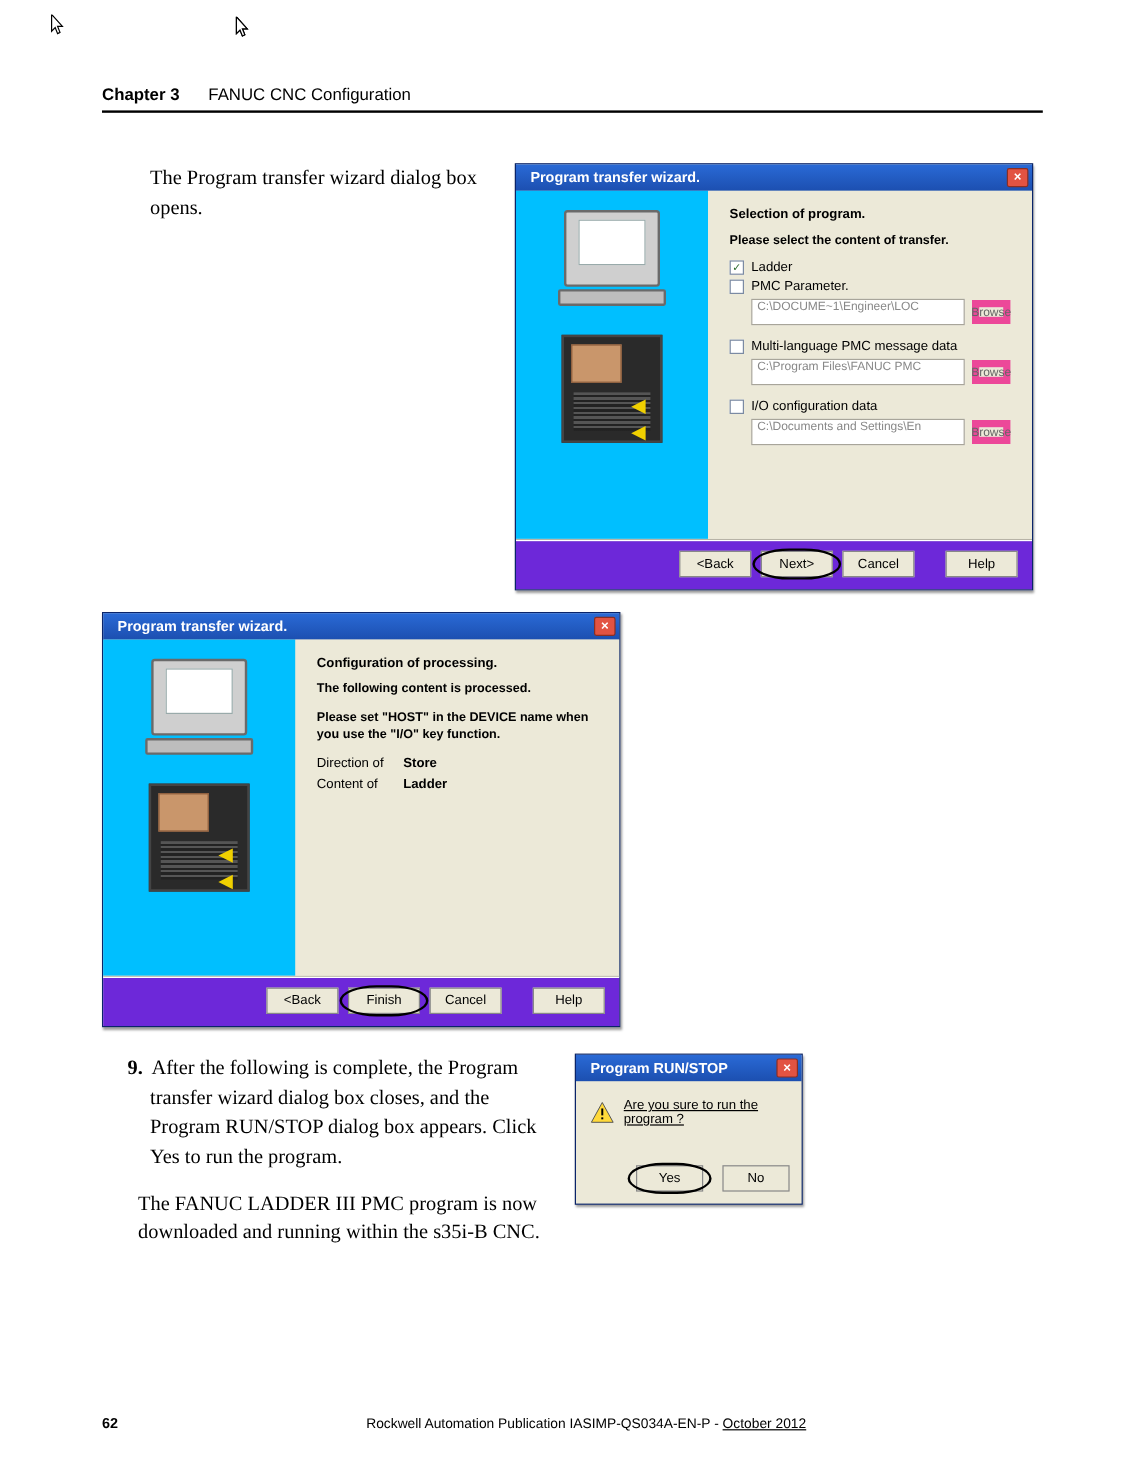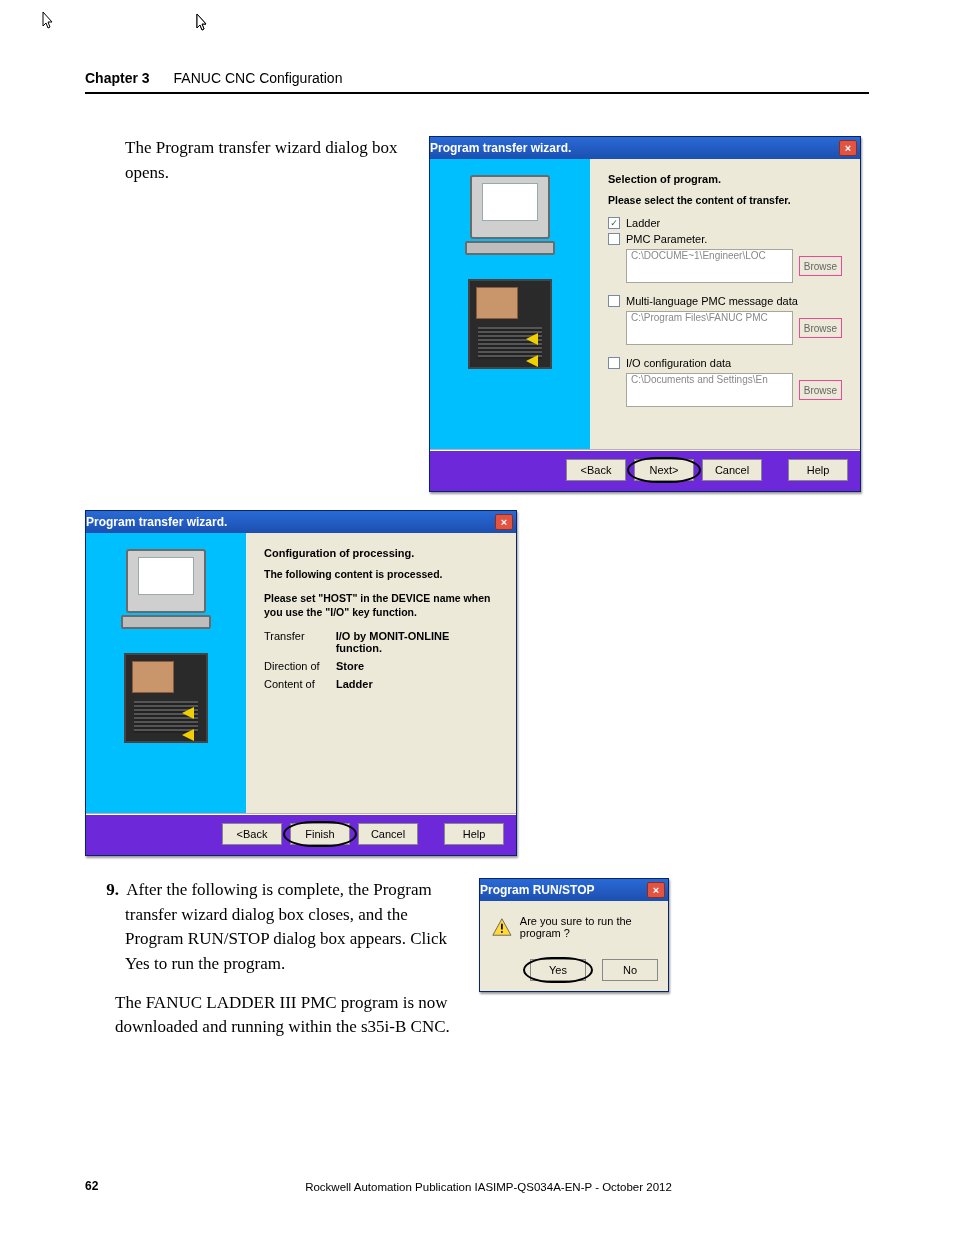--- a/index.html
+++ b/index.html
@@ -9,45 +9,45 @@
   .header-line .chapnum { font-weight: bold; }
   .header-line .chaptitle { font-weight: normal; }
   .rule { height: 2px; background: #000; margin-bottom: 42px; }
   .body-row { display: flex; align-items: flex-start; gap: 24px; margin-bottom: 18px; }
   .body-text { flex: 0 0 320px; font-size: 17px; line-height: 1.45; padding-left: 40px; }
   .body-text .num { font-weight: bold; margin-right: 4px; display: inline-block; width: 20px; text-align: right; margin-left: -26px; }
   .body-text-after { font-size: 17px; line-height: 1.45; width: 340px; margin-left: -10px; margin-top: 14px; }
   .figure-col { flex: 1 1 auto; }
   
   .win-dialog { border: 1px solid #0a246a; background: #ece9d8; font-family: Tahoma, Arial, sans-serif; font-size: 11px; color: #000; box-shadow: 1px 2px 2px rgba(0,0,0,0.4); }
-  .titlebar { background: linear-gradient(#2a6ad6,#1c4fb0); color: #fff; display: flex; align-items: center; justify-content: space-between; padding: 3px 3px 3px 0; font-weight: bold; font-size: 12px; height: 22px; gap: 36px; }
+  .titlebar { background: linear-gradient(#2a6ad6,#1c4fb0); color: #fff; display: flex; align-items: center; justify-content: space-between; padding: 3px 3px 3px 12px; font-weight: bold; font-size: 12px; height: 22px; gap: 36px; }
   .titlebar .close-btn { width: 18px; height: 16px; background: #e25342; border: 1px solid #8b2e22; border-radius: 2px; display: flex; align-items: center; justify-content: center; color: #fff; font-weight: bold; font-size: 11px; line-height: 1; }
   .wiz-body { display: flex; }
   .wiz-art { width: 160px; height: 290px; background: #00bfff; padding: 8px; position: relative; }
   .wiz-art.small { height: 280px; }
   .wiz-content { flex: 1; padding: 14px 18px 10px 18px; background: #ece9d8; }
   .wiz-content h4 { font-weight: bold; font-size: 11px; margin-bottom: 8px; }
   .wiz-content p { font-size: 10.5px; margin-bottom: 10px; line-height: 1.35; font-weight: bold; }
   .chk-row { display: flex; align-items: center; gap: 6px; font-size: 11px; margin-bottom: 4px; }
   .chk { width: 12px; height: 12px; border: 1px solid #7b8aa3; background: #fff; display: inline-flex; align-items: center; justify-content: center; font-size: 9px; color: #2b6b2b; }
   .path-row { display: flex; gap: 6px; margin: 4px 0 12px 18px; align-items: center; }
-  .path-input { flex: 1; height: 34px; border: 1px solid #a8a59a; background: #fff; padding: 0 4px; font-size: 10px; color: #888; overflow: hidden; white-space: nowrap; }
-  .small-btn { width: 43px; height: 20px; border: 1px solid #ec4899; background: #ece9d8; font-size: 10px; color: #666; display: inline-flex; align-items: center; justify-content: center; }
+  .path-input { flex: 1; height: 22px; border: 1px solid #a8a59a; background: #fff; padding: 0 4px; font-size: 10px; color: #888; overflow: hidden; white-space: nowrap; }
+  .small-btn { width: 32px; height: 20px; border: 6px solid #ec4899; background: #ece9d8; font-size: 10px; color: #666; display: inline-flex; align-items: center; justify-content: center; }
   .wiz-sep { height: 2px; background: #fff; border-top: 1px solid #b7b3a6; }
   .wiz-buttons { display: flex; justify-content: flex-end; gap: 8px; padding: 8px 12px 10px 12px; background: #6d28d9; }
   .wiz-buttons .btn { width: 60px; height: 22px; border: 1px solid #888; background: #ece9d8; font-size: 11px; display: inline-flex; align-items: center; justify-content: center; }
   .circled { position: relative; }
   .circled::after { content: ""; position: absolute; left: -8px; top: -3px; right: -8px; bottom: -3px; border: 2px solid #000; border-radius: 50% / 60%; }
   .kv-row { display: flex; gap: 10px; font-size: 11px; margin-bottom: 6px; }
   .kv-row .k { width: 62px; }
   .kv-row .v { font-weight: bold; }
   
   .small-dialog { width: 190px; }
   .small-dialog .body-sm { padding: 14px 12px 10px 12px; display: flex; flex-direction: column; align-items: center; }
-  .msg-row { display: flex; align-items: center; gap: 8px; font-size: 11px; margin-bottom: 20px; width: 100%; }
+  .msg-row { display: flex; align-items: center; gap: 8px; font-size: 11px; margin-bottom: 32px; width: 100%; text-decoration: underline; }
   .warn-icon { width: 24px; height: 22px; position: relative; }
   .warn-icon svg { width: 100%; height: 100%; }
   .sm-btns { display: flex; gap: 16px; padding-left: 40px; }
   .sm-btns .btn { width: 56px; height: 22px; border: 1px solid #888; background: #ece9d8; font-size: 11px; display: inline-flex; align-items: center; justify-content: center; }
   .footer { position: absolute; bottom: 42px; left: 85px; right: 102px; display: flex; align-items: flex-end; font-size: 12px; font-family: Arial, sans-serif; }
   .footer .pg { font-weight: bold; width: 40px; }
   .footer .pub { flex: 1; text-align: center; font-size: 11.5px; }
   
   .art-comp { width: 80px; height: 64px; background: #cfcfcf; border: 2px solid #6a6a6a; border-radius: 3px; margin: 8px auto 0 auto; position: relative; }
   .art-comp::before { content: ""; position: absolute; left: 10px; top: 6px; right: 10px; height: 36px; background: #fff; border: 1px solid #9aa; }
@@ -152,24 +152,20 @@
               <div class="art-base"></div>
             <div class="art-mach"></div>
             <span class="arrow-l"></span>
               <span class="arrow-l2"></span>
           </div>
           <div class="wiz-content">
             <h4>Configuration of processing.</h4>
             <p>The following content is processed.</p>
             <p>Please set "HOST" in the DEVICE name when you use the "I/O" key function.</p>
             <div class="kv-row">
-              <span class="k">Transfer</span>
-              <span class="v">I/O by MONIT-ONLINE function.</span>
-            </div>
-            <div class="kv-row">
               <span class="k">Direction of</span>
               <span class="v">Store</span>
             </div>
             <div class="kv-row">
               <span class="k">Content of</span>
               <span class="v">Ladder</span>
             </div>
           </div>
         </div>
         <div class="wiz-sep"></div>
@@ -223,15 +219,15 @@
         </div>
       </div>
     </div>
   </div>
 
 </div>
 
 <div class="footer">
   <span class="pg">62</span>
   <span class="pub">
-    <span>Rockwell Automation Publication IASIMP-QS034A-EN-P - </span><span style="font-family:Arial;">October 2012</span>
+    <span>Rockwell Automation Publication IASIMP-QS034A-EN-P - </span><span style="font-family:Arial;text-decoration:underline;">October 2012</span>
   </span>
 </div>
 
 </body></html>

